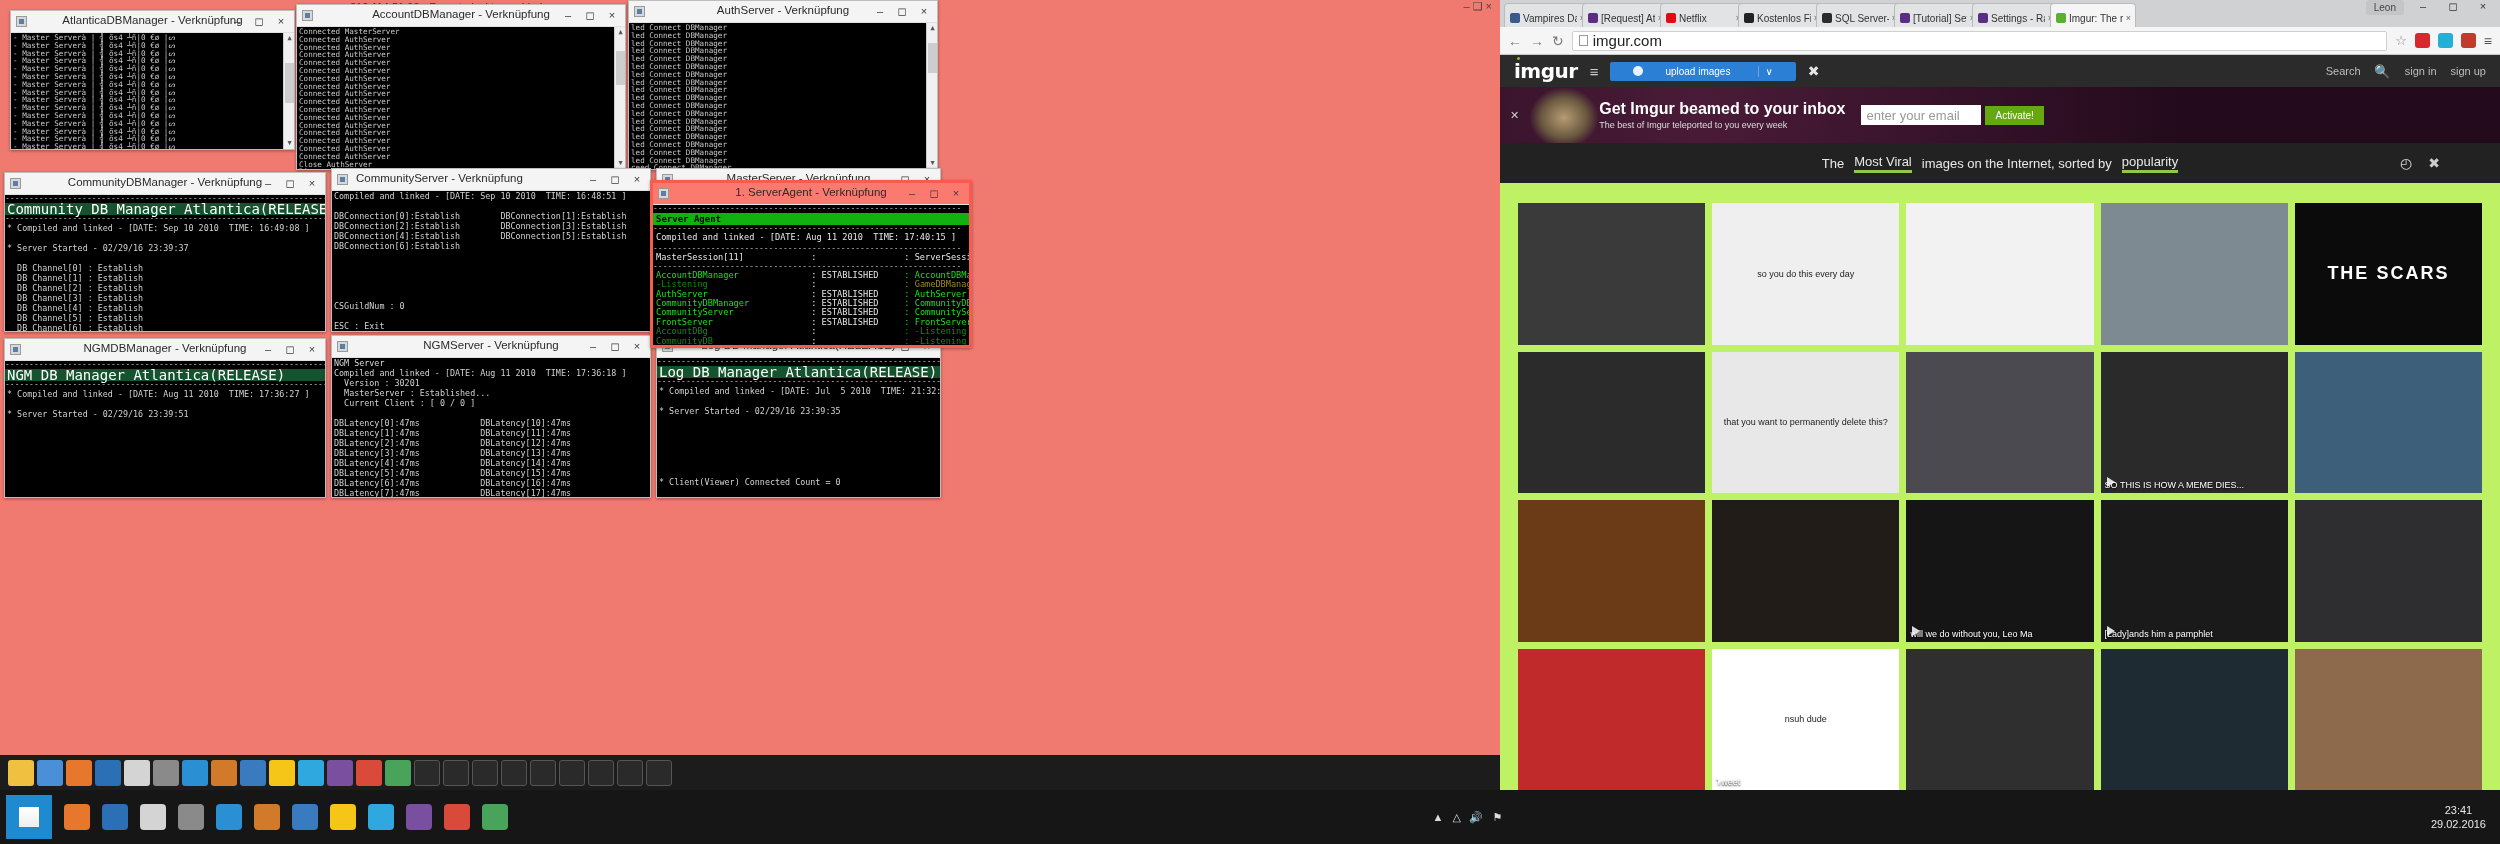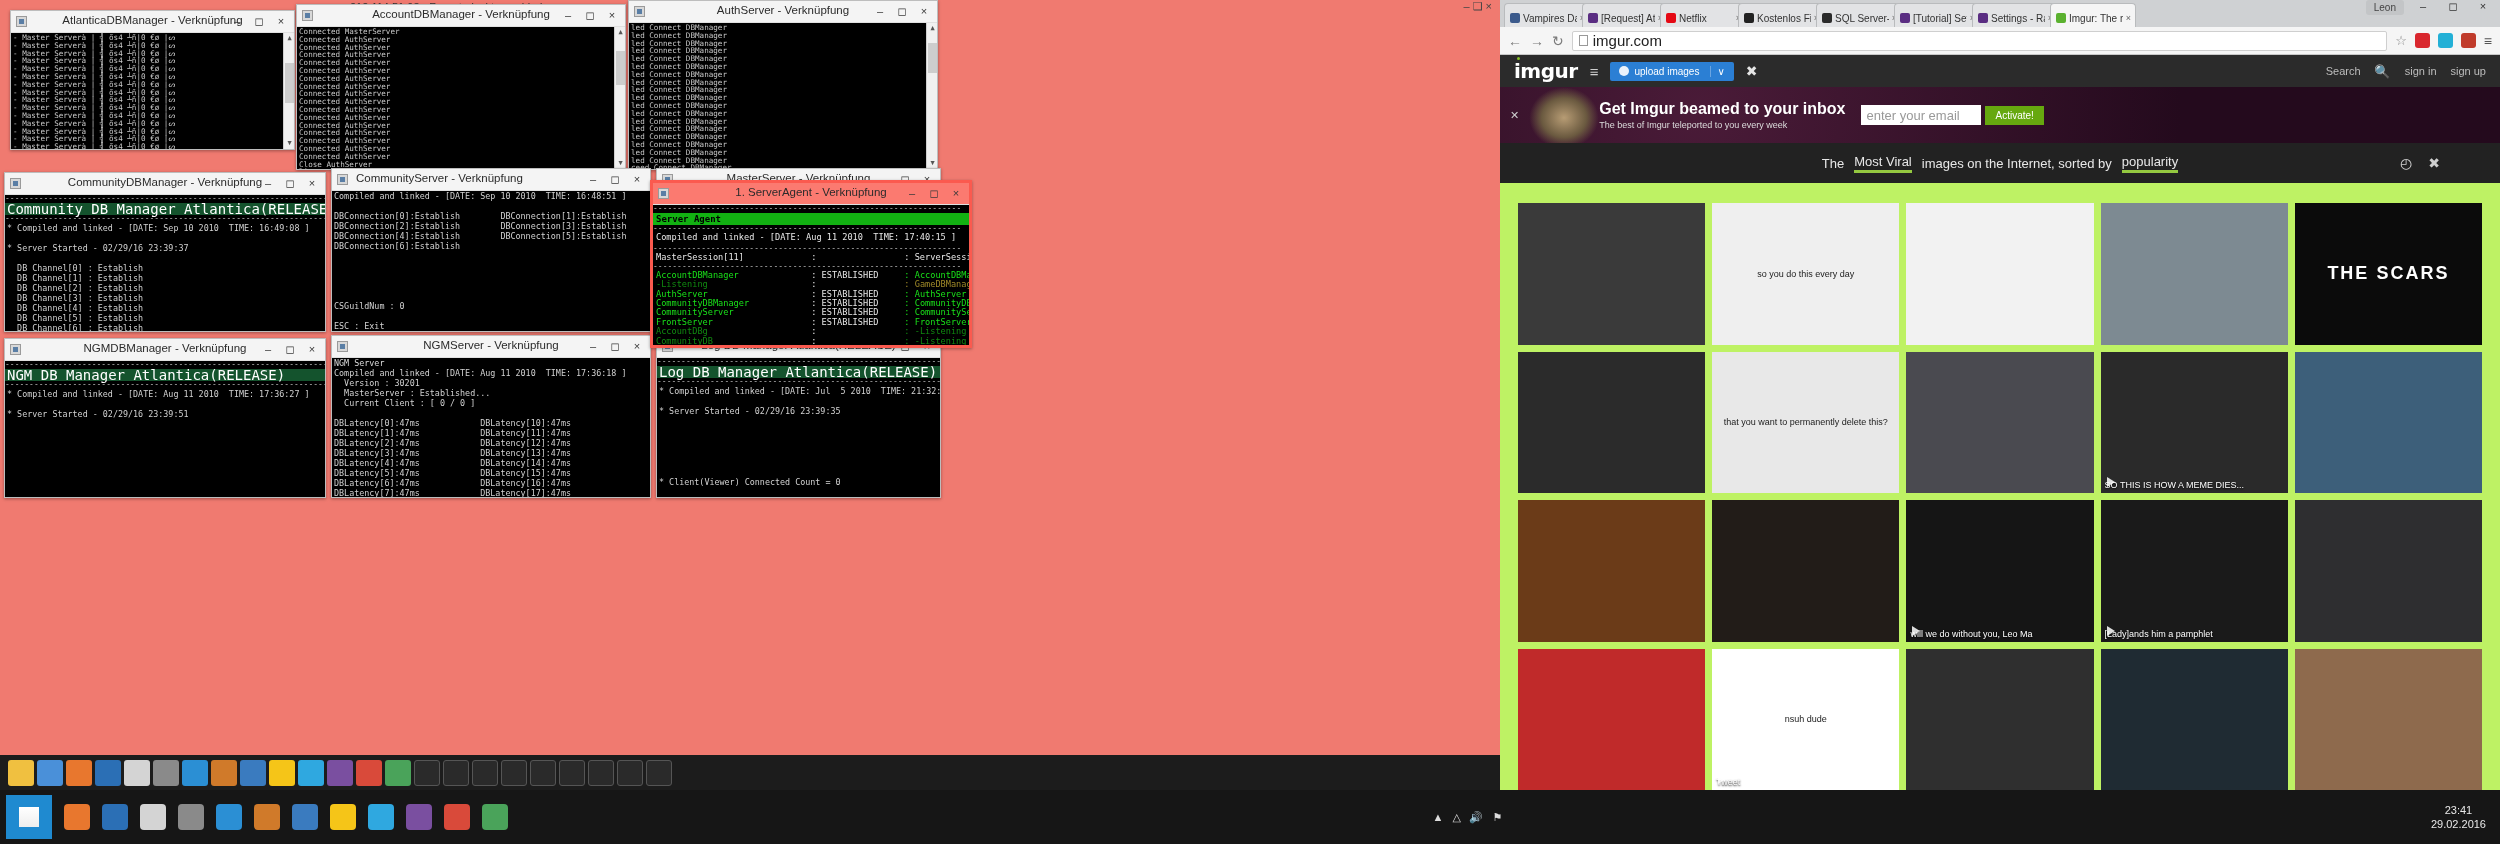--- a/index.html
+++ b/index.html
@@ -89,22 +89,22 @@
 
   .page { position:absolute; left:0; right:0; top:55px; bottom:0; background:#bef264;
      overflow:hidden; }
   .imgur-nav { height:32px; background:#2b2b2b; display:flex; align-items:center;
      padding:0 14px; gap:12px; }
   .imgur-logo { color:#fff; font-size:20px; font-weight:bold; letter-spacing:-.5px;
      position:relative; font-family:"DejaVu Sans", sans-serif;}
   .imgur-logo .dot{ position:absolute; left:3px; top:-2px; width:3px;height:3px;
      background:#85bf25; border-radius:50%;}
   .hamb { color:#cfcfcf; font-size:15px; }
-  .upl { background:#2b7fd4; color:#fff; font-size:10px; padding:4px 9px;
-     border-radius:2px; display:flex; align-items:center; gap:5px; }
+  .upl { background:#2b7fd4; color:#fff; font-size:10px; padding:4px 23px;
+     border-radius:2px; display:flex; align-items:center; gap:22px; }
   .upl .cv { width:10px;height:10px;border-radius:50%;background:#fff;opacity:.9;}
   .shuf { color:#e6e6e6; font-size:14px; }
   .navright { margin-left:auto; display:flex; align-items:center; gap:14px;
      color:#bdbdbd; font-size:11px;}
   .banner { position:relative; height:56px; background:#2a0d20;
      background-image:radial-gradient(circle at 20% 40%, #4a1b38 0%, #240a1d 60%);
      display:flex; align-items:center; }
   .bn-x { color:#cfcfcf; font-size:11px; margin:0 10px; }
   .bn-cat { width:70px; height:56px; background:
      radial-gradient(ellipse at 50% 55%, #b79c74 0%, #6b5a40 45%, rgba(0,0,0,0) 70%); }

